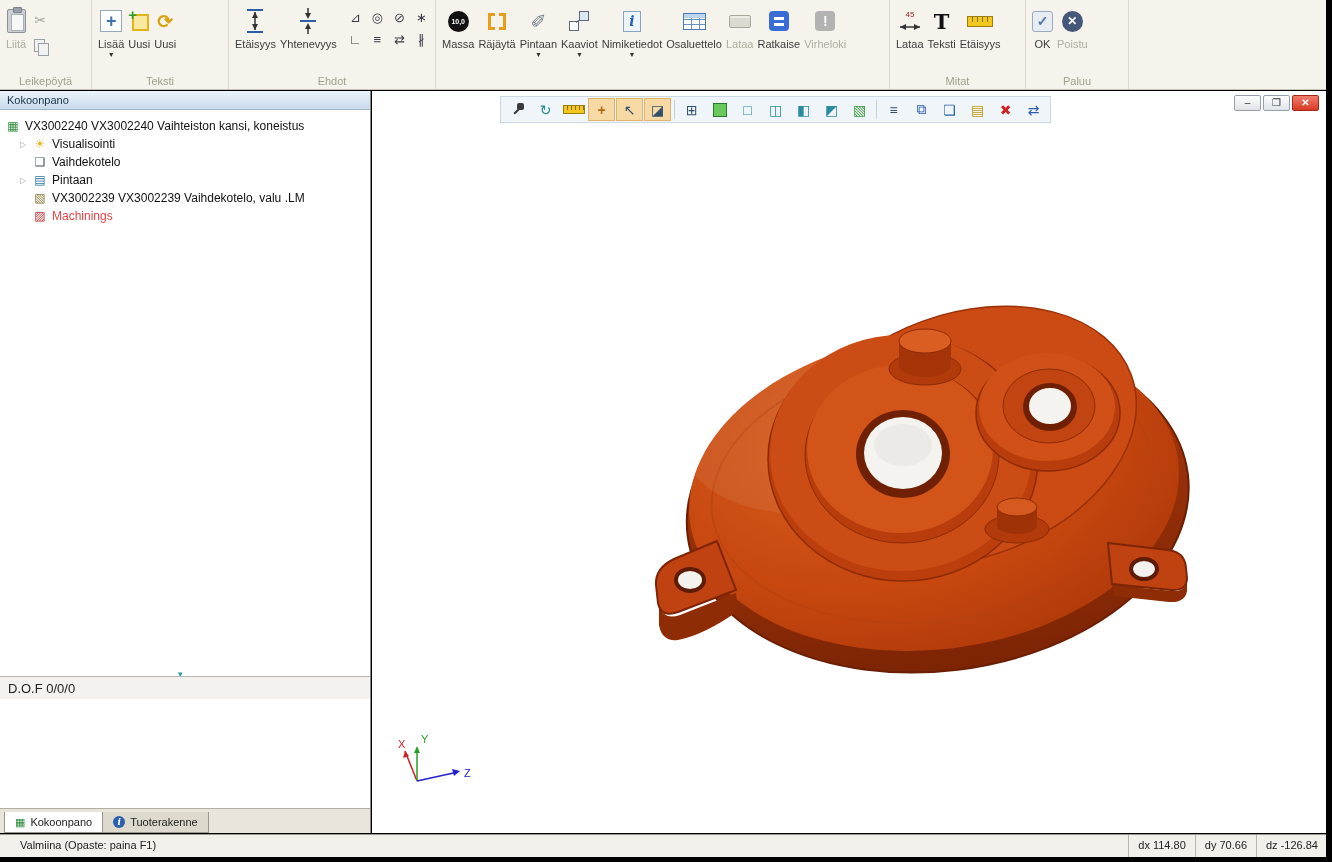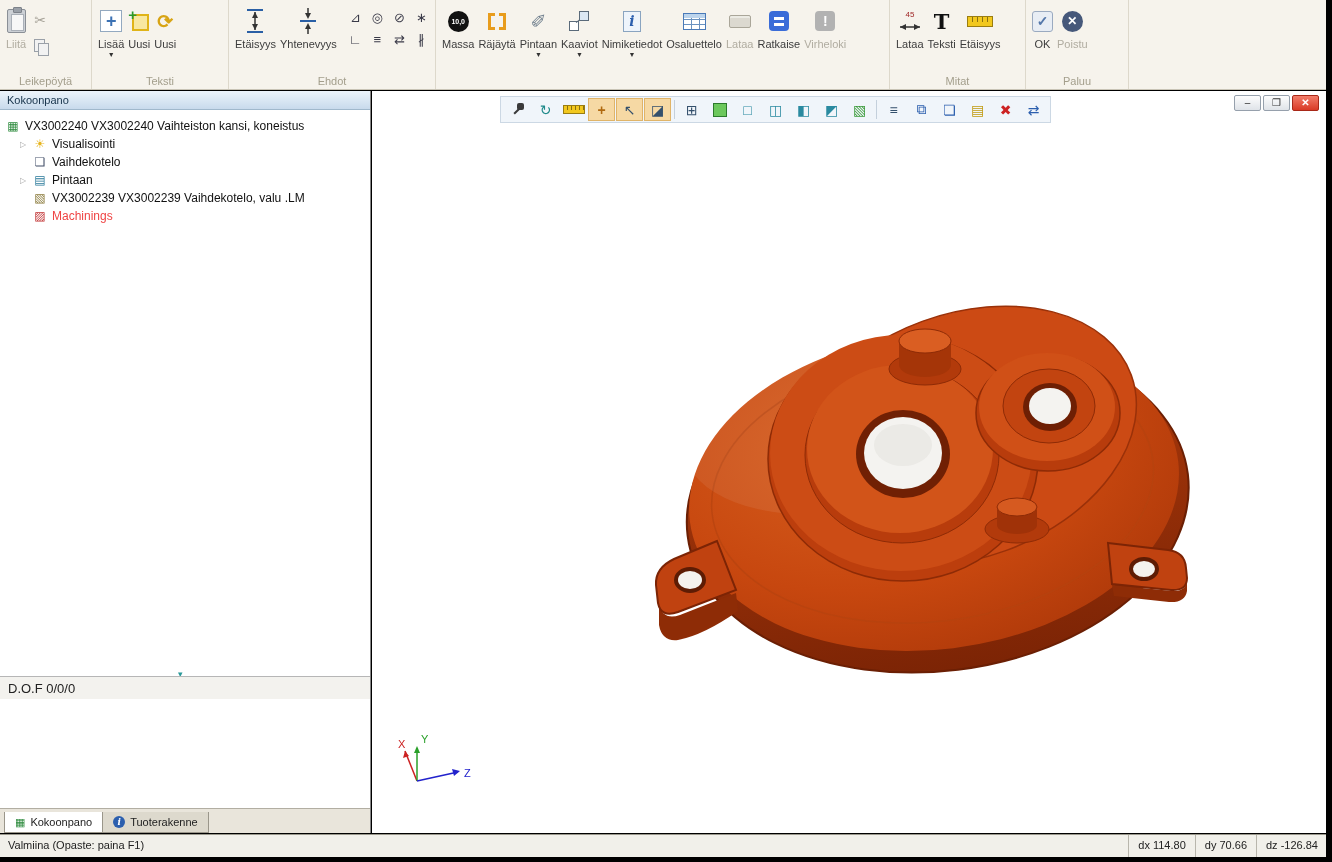--- a/index.html
+++ b/index.html
@@ -106,21 +106,21 @@
   .vruler{width:22px;height:9px;background:#f2c81e;border:1px solid #9a7d10;position:relative}
   .vruler::before{content:"";position:absolute;left:0;top:0;right:0;height:4px;background:repeating-linear-gradient(90deg,transparent 0 3px,#8a7010 3px 4px)}
   .ic-greencube{width:14px;height:14px;background:#6cc85c;border:1px solid #2c7a2c}
   .wincontrols{position:absolute;right:7px;top:4px;display:flex;gap:2px}
   .wbtn{width:27px;height:16px;background:linear-gradient(#fdfdfd,#dfe3e8);border:1px solid #96a0ac;border-radius:2px;display:flex;align-items:center;justify-content:center;font-size:10px;color:#333;line-height:1}
   .wbtn.close{background:linear-gradient(#f27d6a,#d93a26);border-color:#a82818;color:#fff;font-weight:bold}
   .model-svg{position:absolute;left:0;top:0;width:954px;height:742px}
 
   
   .statusbar{position:absolute;left:0;top:834px;width:1326px;height:23px;background:#f1f0ea;border-top:1px solid #9a988c;display:flex;font-size:11px;color:#222}
-  .sleft{flex:1;padding:4px 8px;white-space:nowrap}
+  .sleft{flex:1;padding:4px 20px;white-space:nowrap}
   .scell{border-left:1px solid #b8b6ac;padding:4px 9px;white-space:nowrap;flex:none}
   .scell.cut{width:70px;overflow:hidden}
 </style>
 </head>
 <body>
 
 <div class="app">
 
   <div class="ribbon">
 

